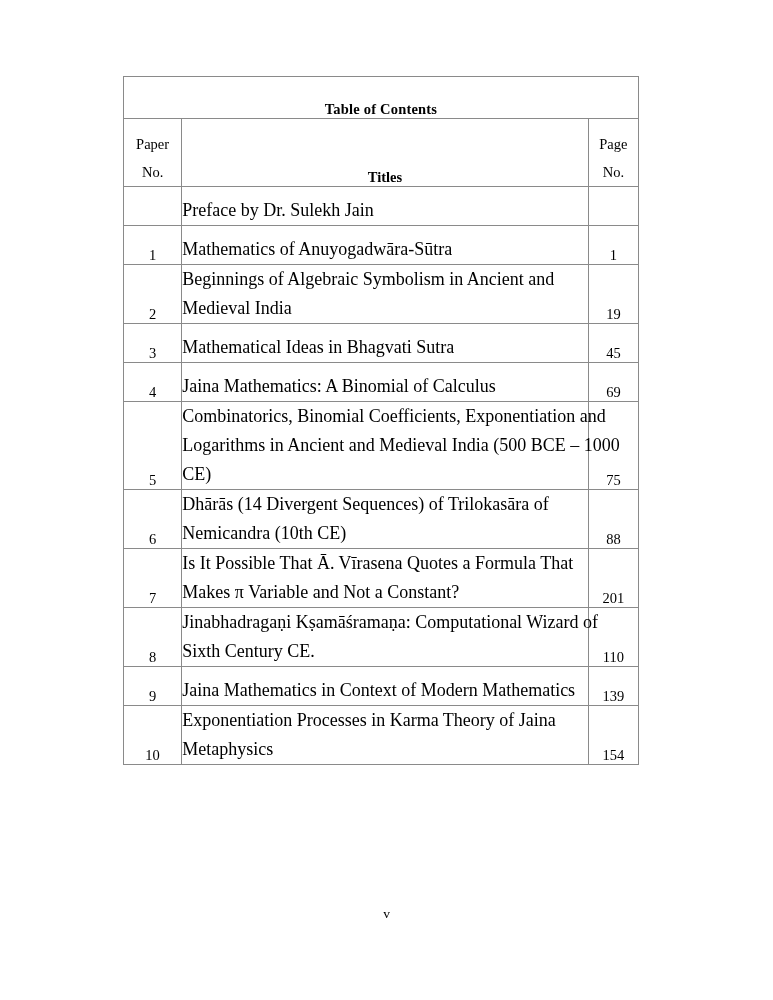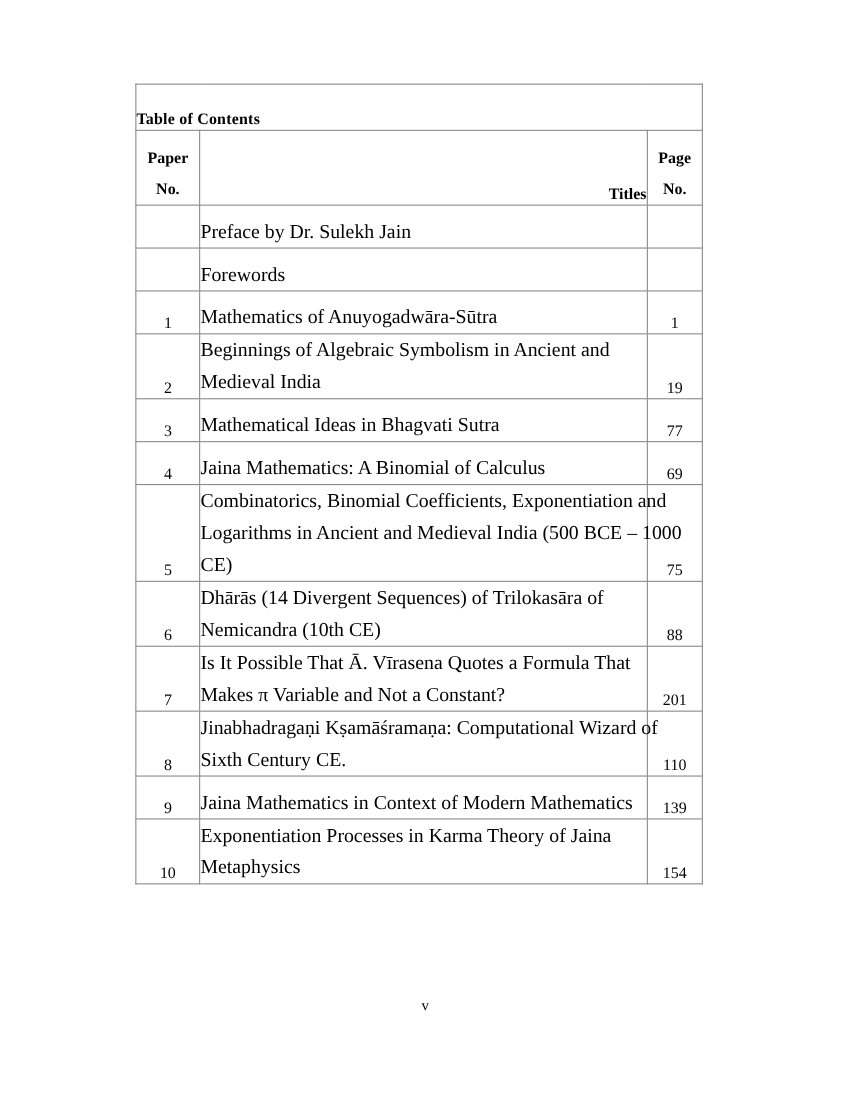--- a/index.html
+++ b/index.html
@@ -40,39 +40,39 @@
     vertical-align: bottom;
   }
 
   
   col.c-num   { width: 58px; }
   col.c-title { width: 405px; }
   col.c-page  { width: 50px; }
 
   
   .banner {
-    text-align: left;
+    text-align: center;
     font-weight: bold;
     font-size: 14.5px;
     height: 41px;
     vertical-align: middle;
     letter-spacing: 0.2px;
   }
 
   
   .hdr {
     text-align: center;
-    font-weight: bold;
+    font-weight: normal;
     font-size: 14.5px;
     vertical-align: middle;
     line-height: 28px;
     height: 67px;
   }
   .hdr-title {
-    text-align: right;
+    text-align: center;
     font-weight: bold;
     font-size: 14.5px;
     vertical-align: bottom;
     padding-bottom: 9px;
     font-family: Liberation Serif, serif;
   }
   .hdr .l1, .hdr .l2 { display: block; }
 
   
   .num {
@@ -137,47 +137,40 @@
     </tbody>
     <tbody id="rows-body">
         <tr class="r1">
           <td class="num"></td>
           <td class="ttl">
             <span class="line">Preface by Dr. Sulekh Jain</span>
           </td>
           <td class="pg"></td>
         </tr>
         <tr class="r1">
-          <td class="num"></td>
-          <td class="ttl">
-            <span class="line">Forewords</span>
-          </td>
-          <td class="pg"></td>
-        </tr>
-        <tr class="r1">
           <td class="num">1</td>
           <td class="ttl">
             <span class="line">Mathematics of Anuyogadwāra-Sūtra</span>
           </td>
           <td class="pg">1</td>
         </tr>
         <tr class="r2">
           <td class="num">2</td>
           <td class="ttl">
             <span class="line">Beginnings of Algebraic Symbolism in Ancient and</span>
             <span class="line">Medieval India</span>
           </td>
           <td class="pg">19</td>
         </tr>
         <tr class="r1">
           <td class="num">3</td>
           <td class="ttl">
             <span class="line">Mathematical Ideas in Bhagvati Sutra</span>
           </td>
-          <td class="pg">77</td>
+          <td class="pg">45</td>
         </tr>
         <tr class="r1">
           <td class="num">4</td>
           <td class="ttl">
             <span class="line">Jaina Mathematics: A Binomial of Calculus</span>
           </td>
           <td class="pg">69</td>
         </tr>
         <tr class="r4">
           <td class="num">5</td>

